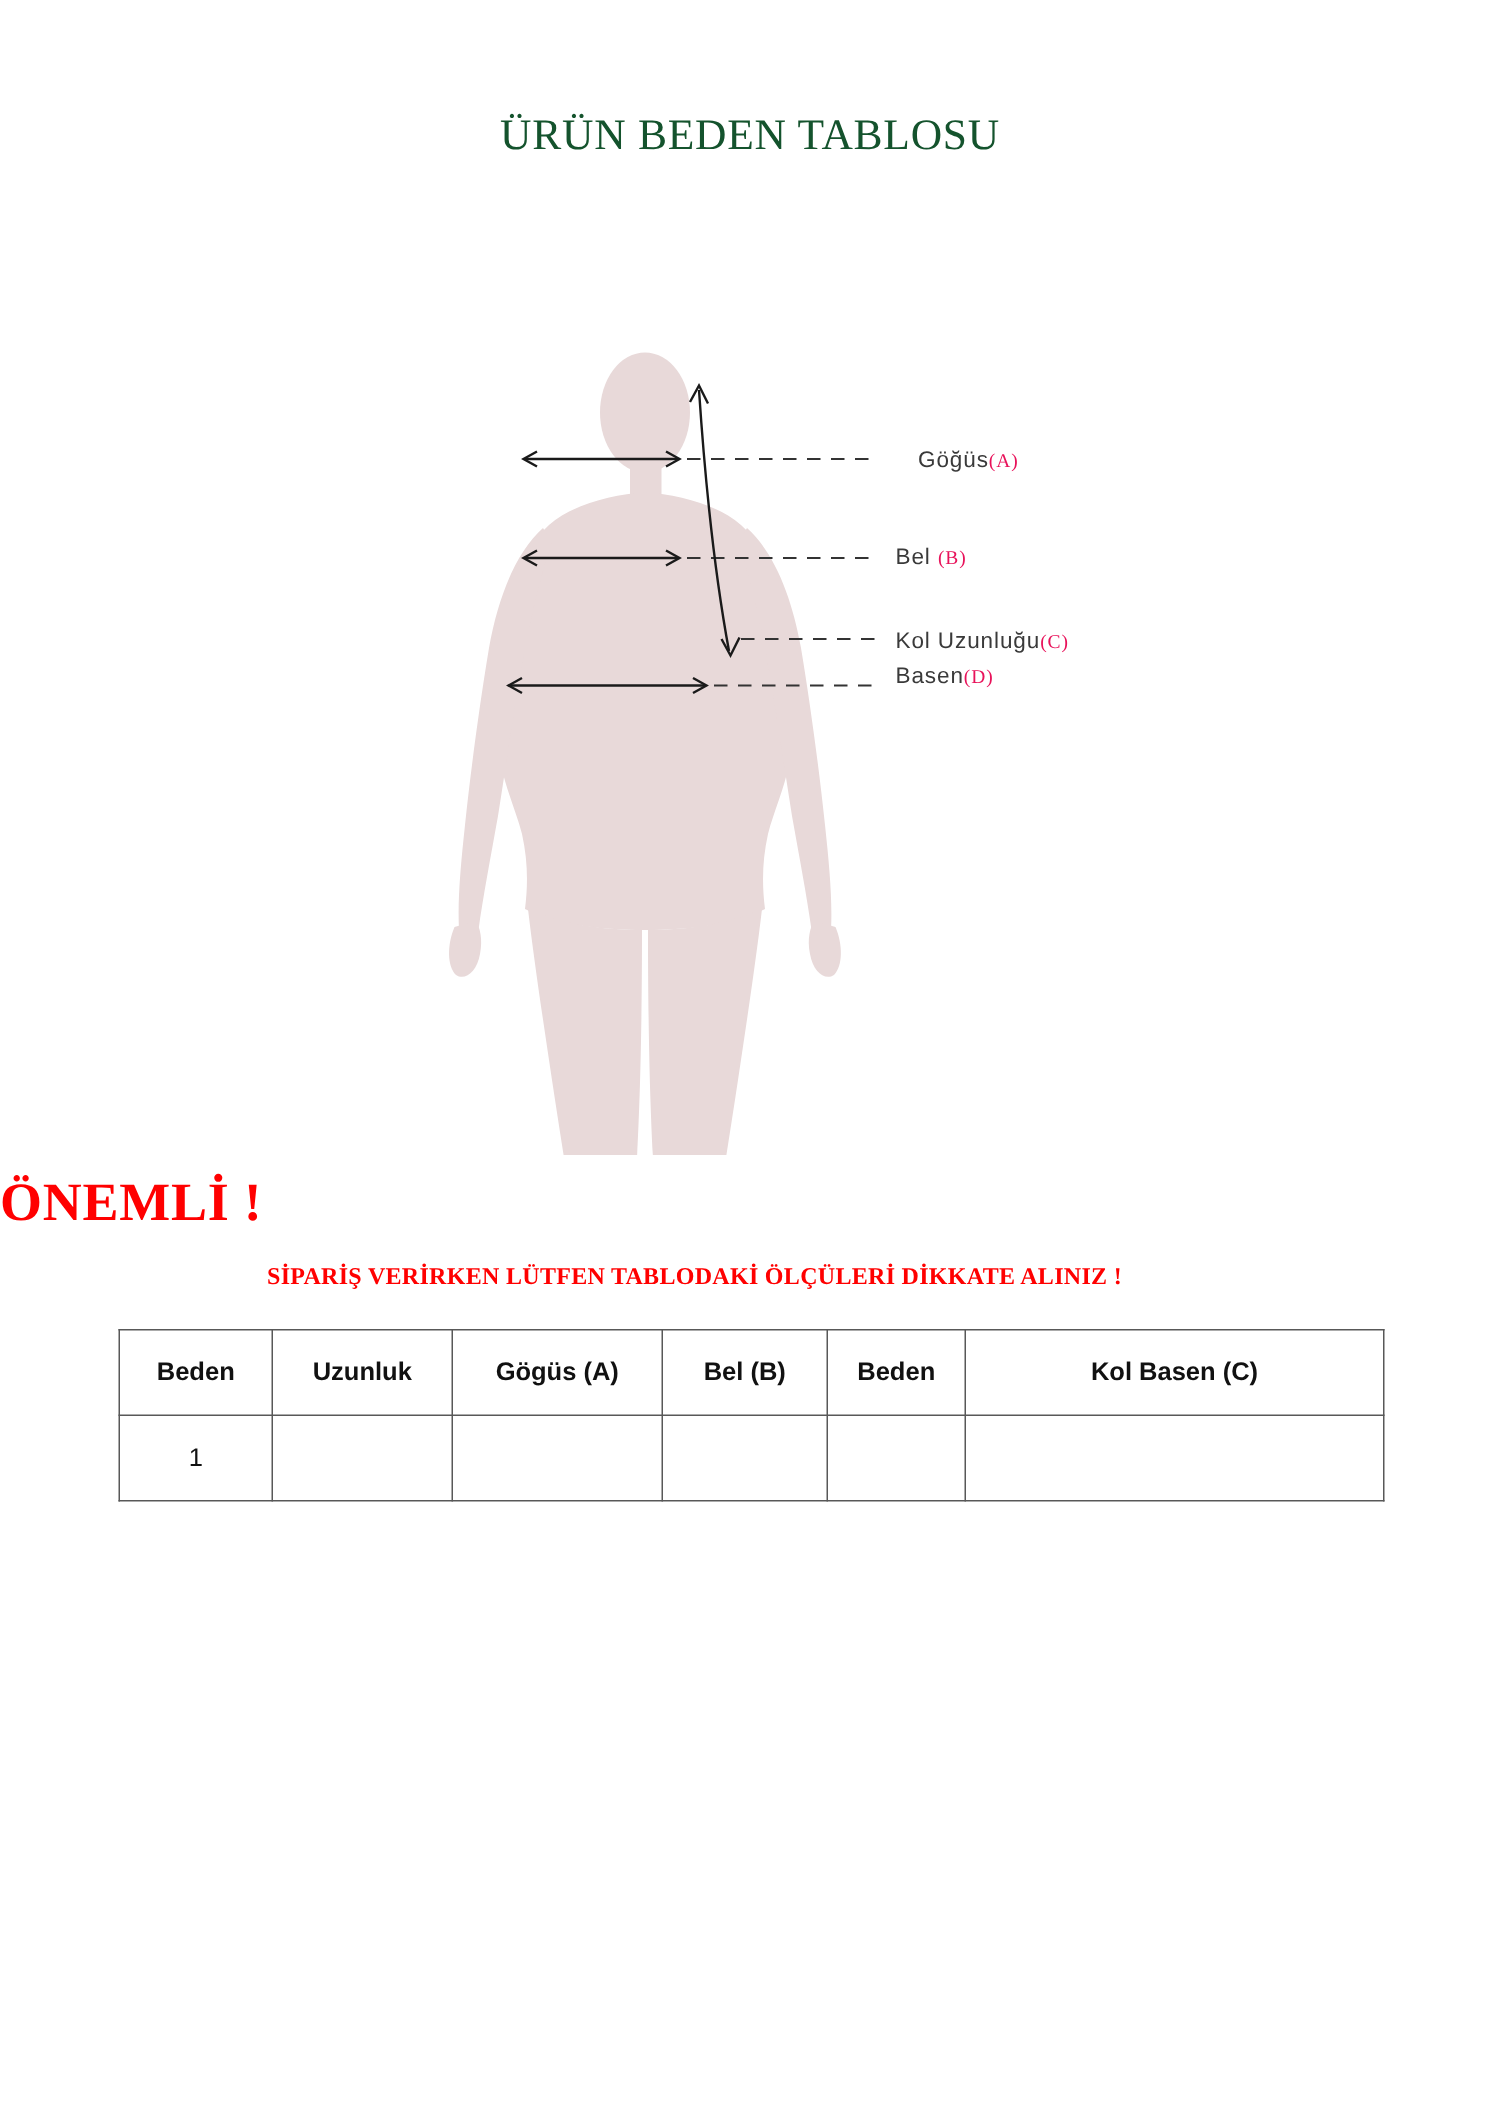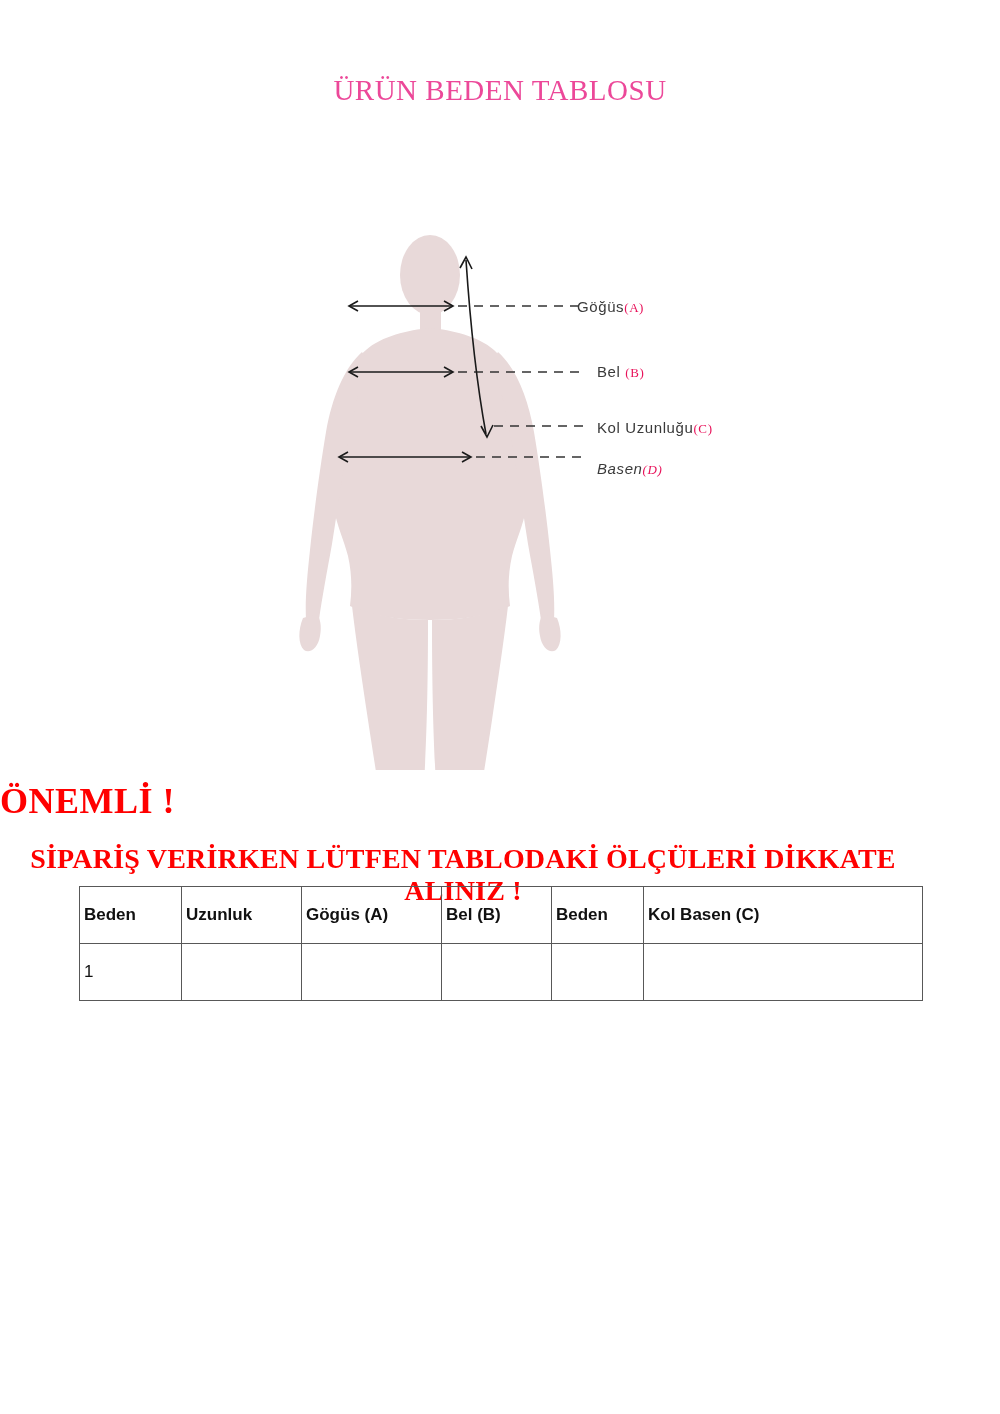--- a/index.html
+++ b/index.html
@@ -24,21 +24,21 @@
   
   .doc-title {
     position: absolute;
     top: 74px;
     left: 0;
     width: 1000px;
     text-align: center;
     font-family: "Liberation Serif", serif;
     font-size: 29px;
     letter-spacing: 0.5px;
-    color: #ec4899;
+    color: #14532d;
   }
 
   
   .figure-wrap {
     position: absolute;
     top: 120px;
     left: 0;
     width: 1000px;
     height: 650px;
   }
@@ -54,24 +54,24 @@
     font-size: 15px;
     letter-spacing: 0.6px;
     color: #3a3a3a;
     white-space: nowrap;
   }
   .legend .code {
     font-size: 13px;
     color: #e8125a;
     font-family: "Liberation Serif", serif;
   }
-  .legend-gogus { top: 178px; left: 577px; }
+  .legend-gogus { top: 178px; left: 612px; }
   .legend-bel   { top: 243px; left: 597px; }
   .legend-kol   { top: 299px; left: 597px; }
-  .legend-basen { top: 340px; left: 597px; font-style: italic; }
+  .legend-basen { top: 322px; left: 597px; }
 
   
   .warning-main {
     position: absolute;
     top: 780px;
     left: 0;
     width: 1000px;
     text-align: left;
     font-family: "Liberation Serif", serif;
     font-weight: bold;
@@ -80,38 +80,38 @@
     letter-spacing: 0.5px;
   }
   .warning-sub {
     position: absolute;
     top: 843px;
     left: 0;
     width: 926px;
     text-align: center;
     font-family: "Liberation Serif", serif;
     font-weight: bold;
-    font-size: 28px;
+    font-size: 16px;
     color: #ff0000;
     letter-spacing: 0.2px;
   }
 
   
   .size-table {
     position: absolute;
     top: 886px;
     left: 79px;
     width: 843px;
     border-collapse: collapse;
     table-layout: fixed;
   }
   .size-table td, .size-table th {
     border: 1px solid #585858;
     height: 56px;
-    text-align: left;
+    text-align: center;
     vertical-align: middle;
     font-family: "Liberation Sans", sans-serif;
     font-size: 17px;
     color: #111111;
     padding: 0 4px;
   }
   .size-table th {
     font-weight: bold;
     font-size: 17px;
   }

